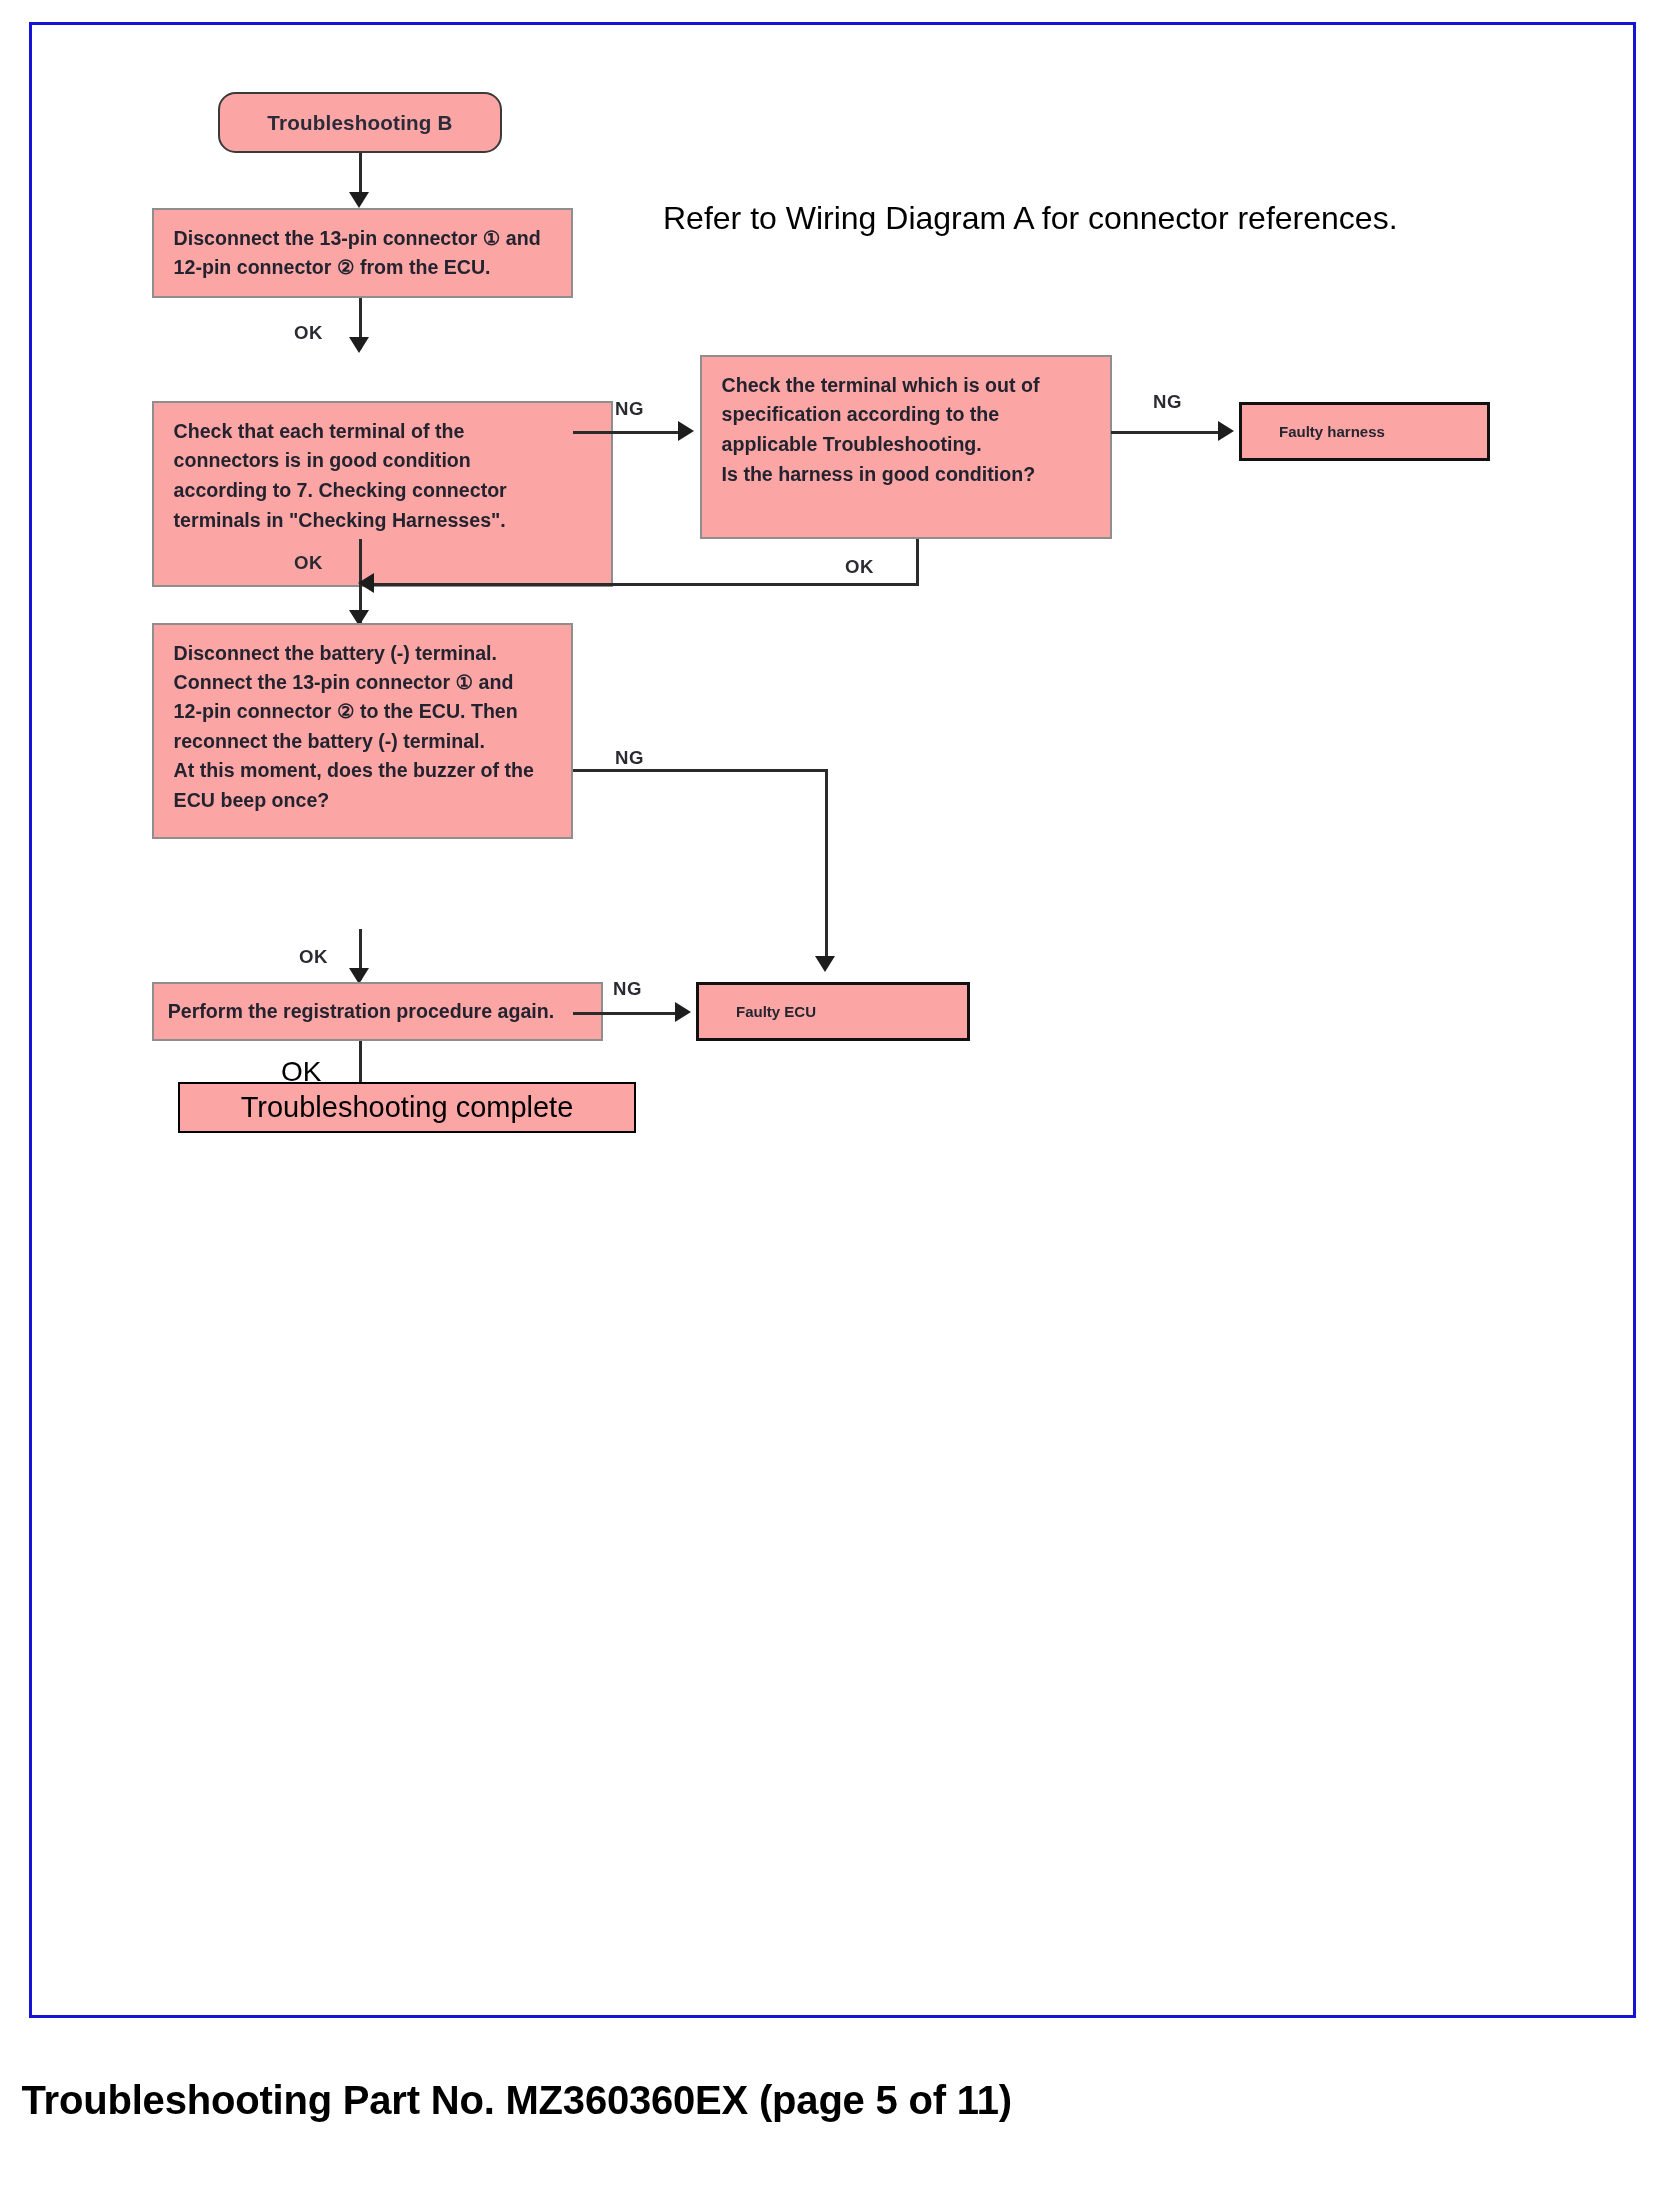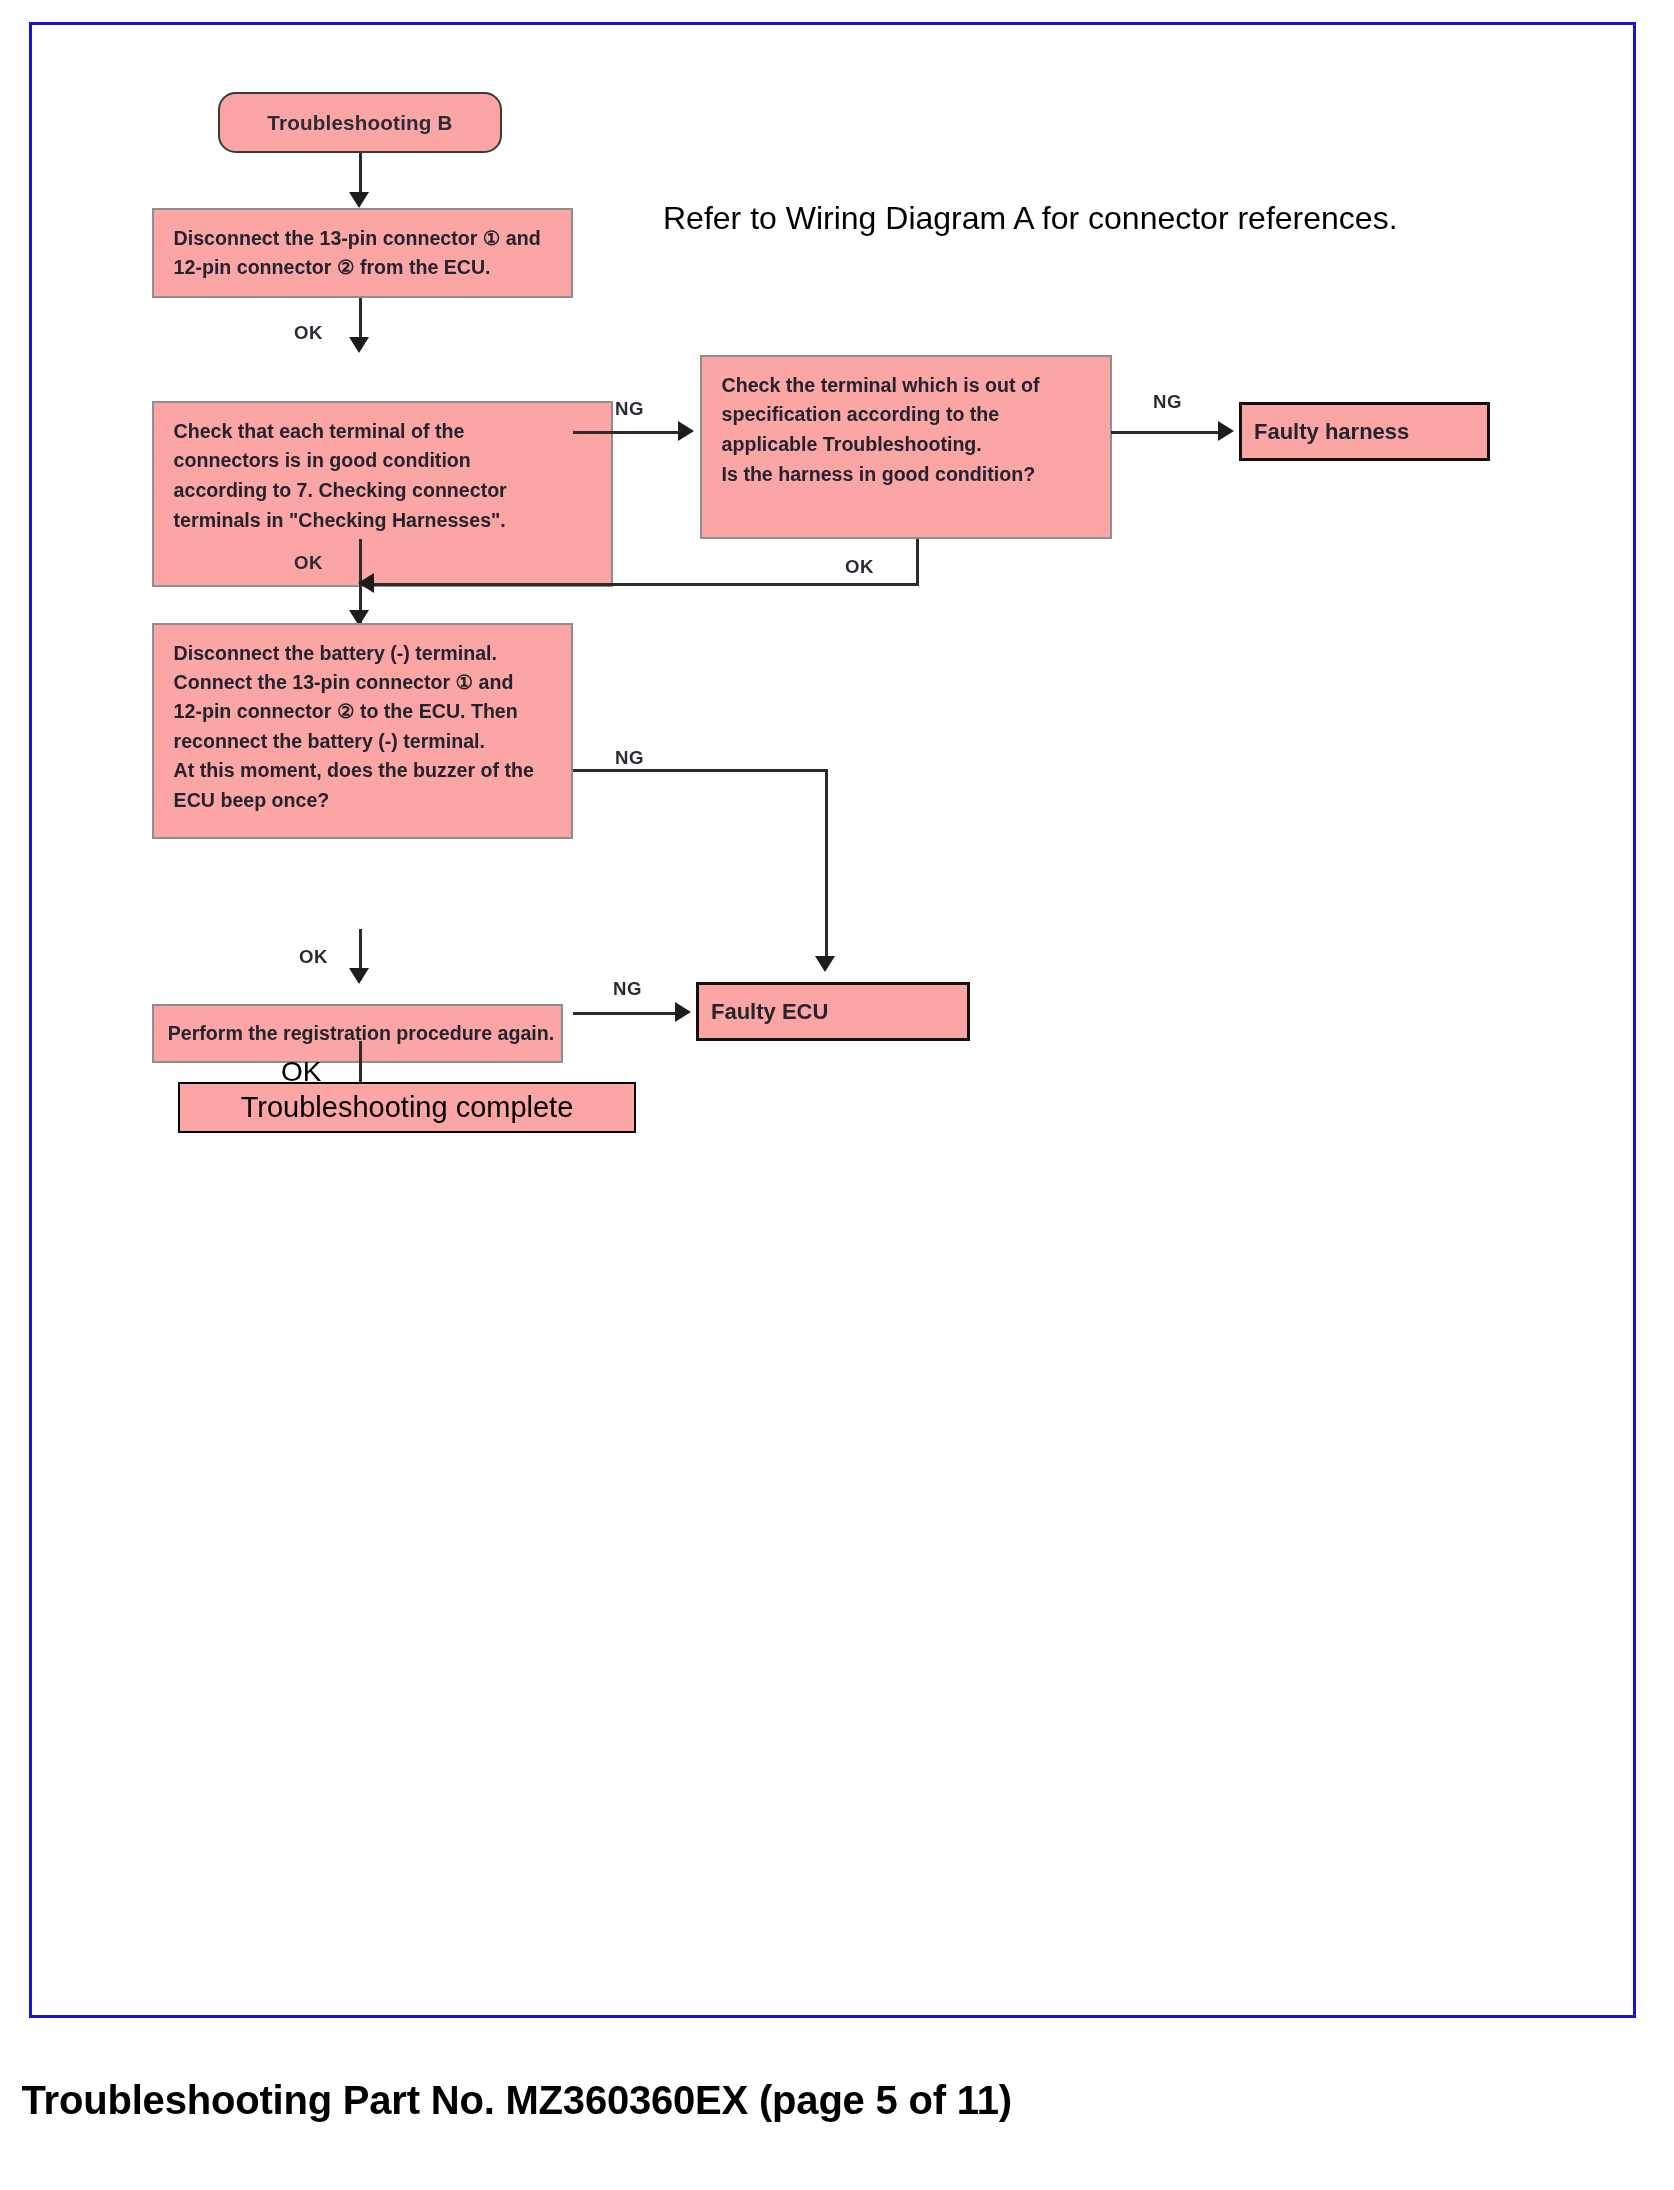--- a/index.html
+++ b/index.html
@@ -62,22 +62,22 @@
     color: #23232f;
   }
 
   .process.tight { line-height: 1.5; }
 
   
   .heavy {
     border: 3.9px solid #111111;
     display: flex;
     align-items: center;
-    padding-left: 12px;
-    font-size: 22px;
+    padding-left: 37px;
+    font-size: 15px;
     font-weight: bold;
     color: #25252f;
   }
 
   
   .crisp {
     border: 2.9px solid #000000;
     display: flex;
     align-items: center;
     justify-content: center;
@@ -226,21 +226,21 @@
 
 <div class="line-h" style="left:573px; top:769px; width:255px;"></div>
 <div class="line-v" style="left:825px; top:769px; height:196px;"></div>
 <div class="arrow-down" style="left:815px; top:956px;"></div>
 <div class="edge-label" style="left:615px; top:747px;">NG</div>
 
 <div class="line-v" style="left:359px; top:929px; height:51px;"></div>
 <div class="arrow-down" style="left:349px; top:968px;"></div>
 <div class="edge-label" style="left:299px; top:946px;">OK</div>
 
-<div class="node oneline" style="left:152px; top:982px; width:411px; height:59px; border:2px solid #8e8e8e;margin-top:22px;">
+<div class="node oneline" style="left:152px; top:982px; width:451px; height:59px; border:2px solid #8e8e8e;">
   <span class="txt">Perform the registration procedure again.</span>
 </div>
 
 <div class="line-h" style="left:573px; top:1012px; width:106px;"></div>
 <div class="arrow-right" style="left:675px; top:1002px;"></div>
 <div class="edge-label" style="left:613px; top:978px;">NG</div>
 
 <div class="node heavy" style="left:696px; top:982px; width:274px; height:59px;">
   <span class="txt">Faulty ECU</span>
 </div>

